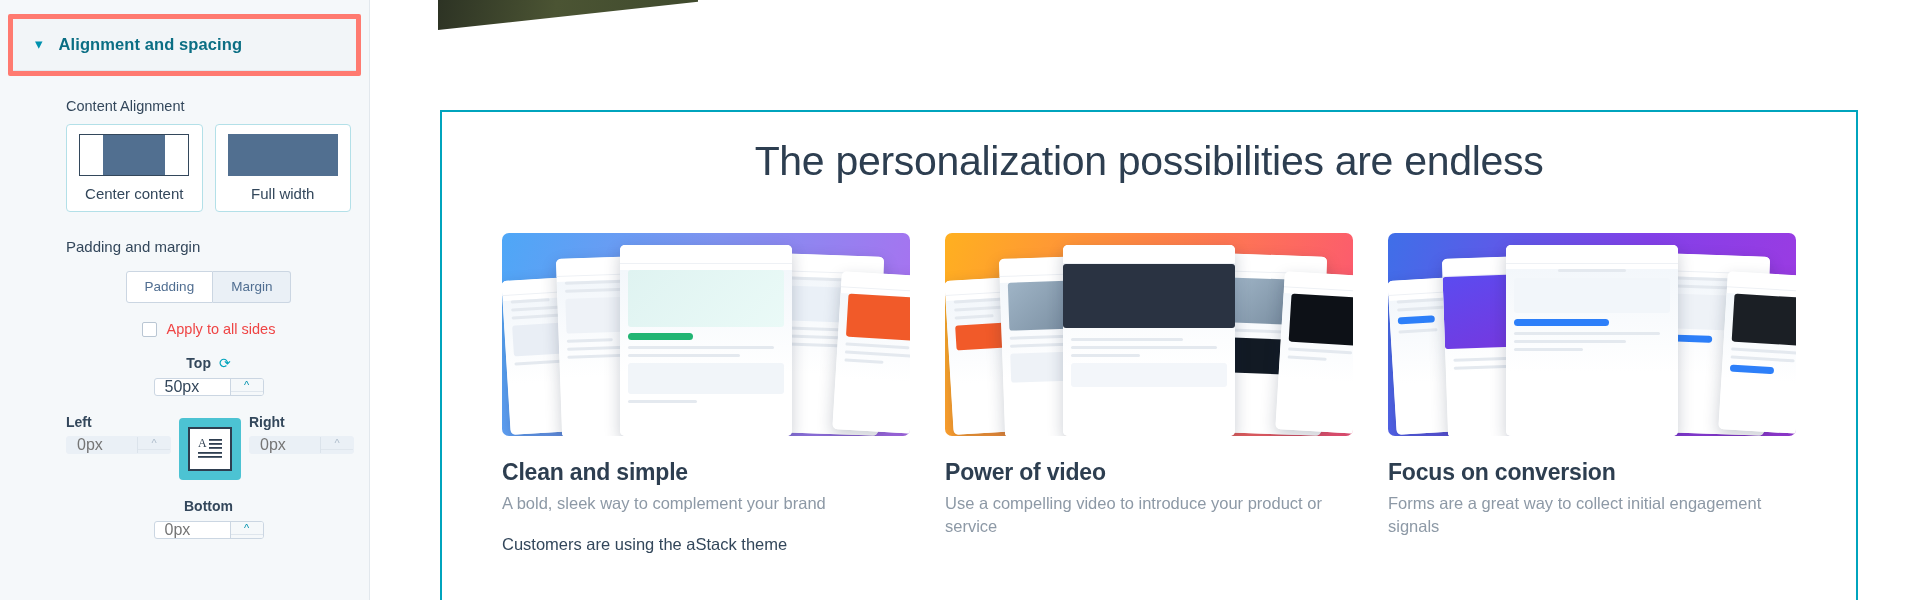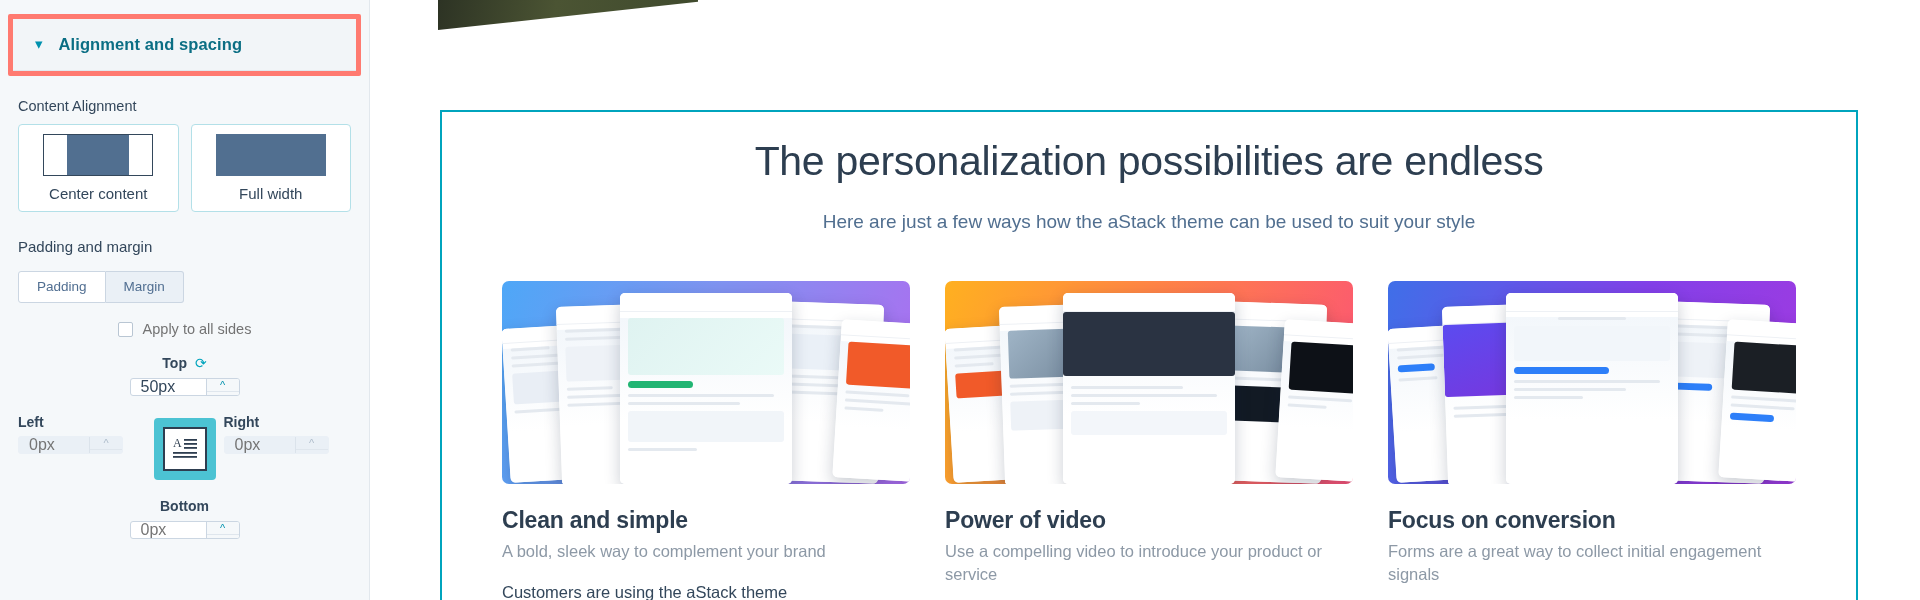--- a/index.html
+++ b/index.html
@@ -35,21 +35,21 @@
   .chev {
     color: #0091ae; font-size: 15px; line-height: 1;
     margin-right: 16px; display:inline-block;
     transform: translateY(-1px);
   }
   .accordion-title {
     color: #0b6e84; font-weight: 700; font-size: 16.5px;
     letter-spacing: .1px;
   }
 
-  .section { padding: 0 18px; }
+  .section { padding: 0 18px; margin-left: 48px; }
   .field-label {
     color: #33475b; font-size: 14.5px; font-weight: 400;
     margin-top: 22px; margin-bottom: 10px;
   }
   .label-strong { color:#33475b; font-weight:700; font-size:14px; }
 
   .align-row { display: flex; gap: 12px; }
   .align-card {
     flex: 1 1 0;
     background: #ffffff;
@@ -65,37 +65,37 @@
     border: 1.5px solid #33475b;
     display: flex; align-items: center; justify-content: center;
     background: #fff;
   }
   .align-thumb-inner { width: 62px; height: 100%; background: #516f90; }
   .align-thumb-full  { width: 110px; height: 42px; background: #516f90; }
   .align-caption { color: #33475b; font-size: 15px; margin-top: 9px; }
 
   .pm-title { color: #33475b; font-size: 15px; font-weight: 400; margin-top: 26px; }
 
-  .toggle-row { display: flex; margin-top: 16px; }
+  .toggle-row { display: flex; justify-content: center; margin-top: 16px; }
   .toggle-btn {
     font-size: 13.5px; color: #506e91;
     padding: 7px 18px;
     border: 1px solid #cbd6e2;
     background: #ffffff;
     cursor: pointer; line-height: 1.2;
   }
   .toggle-btn:first-child { border-radius: 3px 0 0 3px; }
   .toggle-btn:last-child  { border-radius: 0 3px 3px 0; border-left: none; background: #eaf0f6; }
 
   .checkrow { display:flex; align-items:center; justify-content:center; margin-top: 18px; gap: 10px;}
   .chk {
     width: 15px; height: 15px; border: 1px solid #b9c6d3; border-radius: 2px;
     background: #fff; display:inline-block; cursor: pointer;
   }
-  .chk-label { color: #737373; font-size: 14.5px; }
+  .chk-label { color: #ef4444; font-size: 14.5px; }
 
   .center-col { display:flex; flex-direction:column; align-items:center; }
   .side-label-row { display:flex; align-items:center; gap:8px; margin-top: 18px; }
   .refresh-ico { color:#00a4bd; font-size:14px; line-height:1; }
 
   .stepper {
     display: flex; width: 110px; height: 18px; margin-top: 7px;
     border: 1px solid #cbd6e2; border-radius: 3px; overflow: hidden;
     background: #ffffff;
   }
@@ -320,21 +320,20 @@
     </div>
   </aside>
 
   <main id="preview">
 
     <div class="hero-band"></div>
 
     <section class="module-outline">
 
       <h1 class="mod-title">The personalization possibilities are endless</h1>
-      <p class="mod-sub">Here are just a few ways how the aStack theme can be used to suit your style</p>
 
       <div class="cards">
 
         <article class="card">
           <div class="card-img g1">
             <div class="mock m-a">
                 <div class="bar"></div>
                 <div class="body">
               <div class="line s"></div>
                   <div class="line m"></div>

